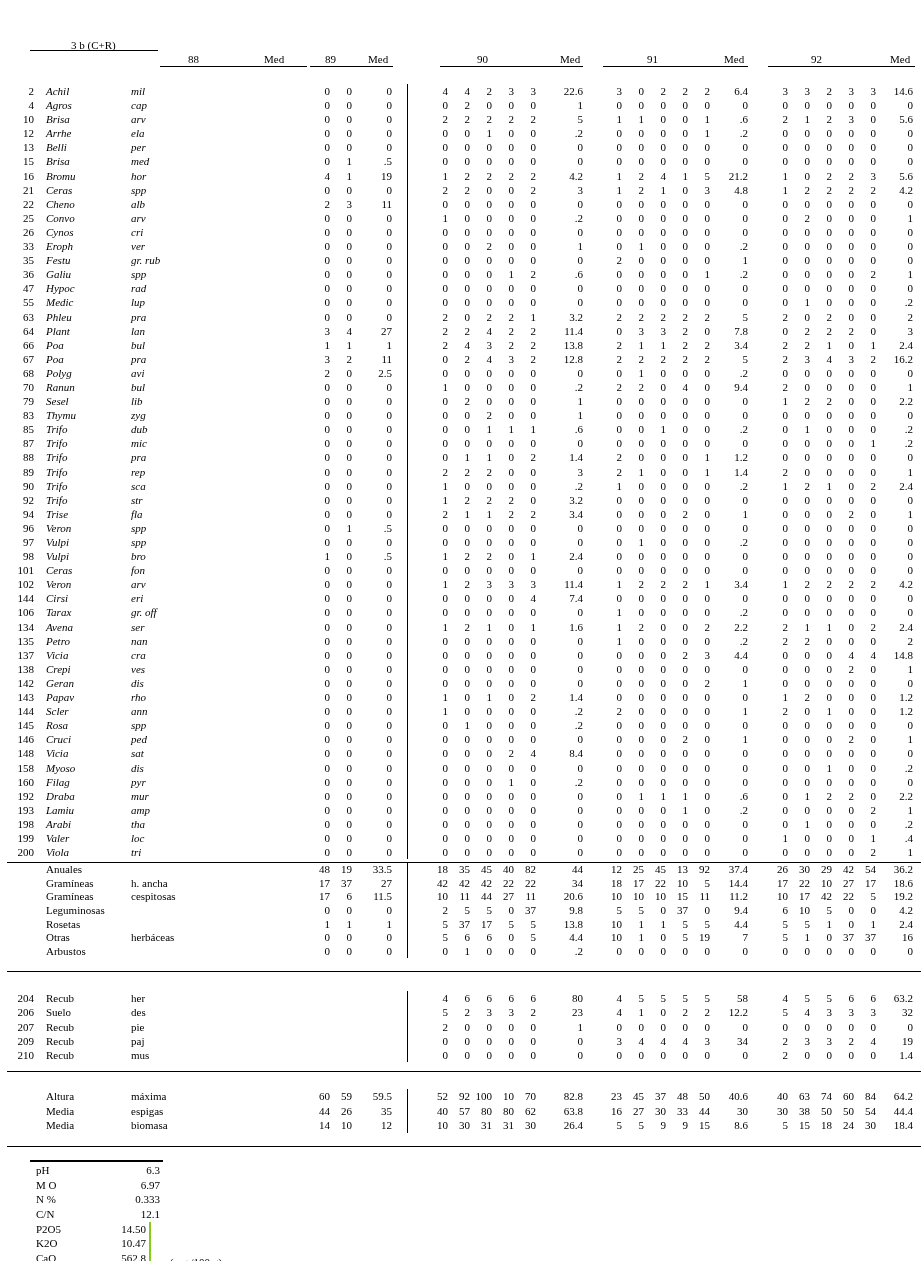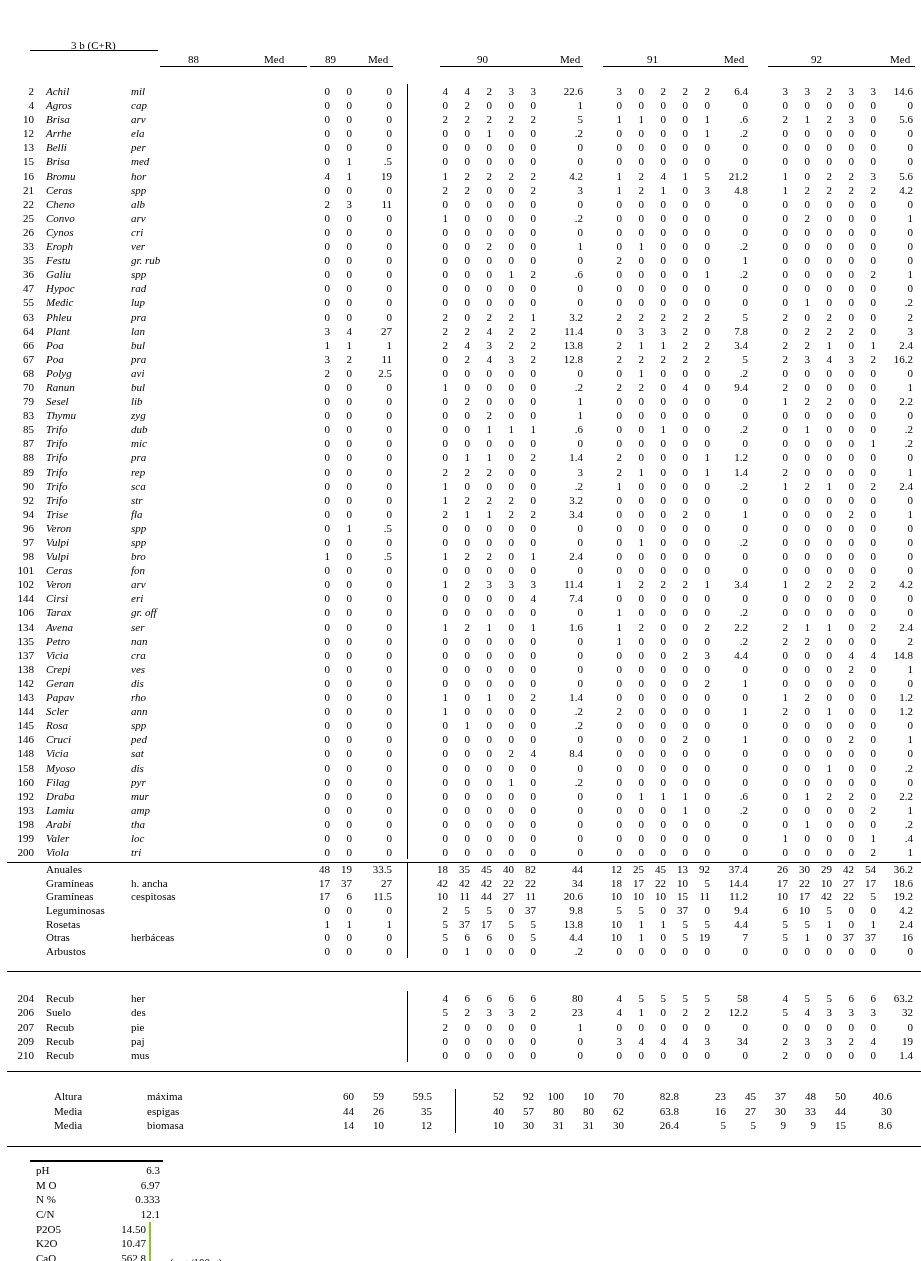--- a/index.html
+++ b/index.html
@@ -11,21 +11,21 @@
   .row{display:grid;
        grid-template-columns:34px 96px 177px 23px 22px 40px 16px 40px 22px 22px 22px 22px 47px 39px 22px 22px 22px 22px 38px 40px 22px 22px 22px 22px 37px 8px;}
   .cell{display:block;text-align:right;white-space:nowrap;}
   .c-label{text-align:left;padding-left:12px;}
   .c-sub{text-align:left;padding-left:1px;}
   .it{font-style:italic;}
   .sep{border-right:1px solid #000;}
   #species-block .row{line-height:14.1px;height:14.1px;}
   #cover-block .row{line-height:14.1px;height:14.1px;}
   #group-block .row{line-height:13.6px;height:13.6px;}
-  #height-block .row{line-height:14.8px;height:14.8px;gap:8px;}
+  #height-block .row{line-height:14.8px;height:14.8px;}
   .rule{border-top:1px solid #000;margin-left:7px;width:914px;height:0;}
   .r1{margin-top:3px;}
   .r2{margin-top:13px;}
   .r3{margin-top:9px;}
   .r4{margin-top:13px;}
   #group-block{}
   #cover-block{margin-top:19px;}
   #height-block{margin-top:17px;}
   .soil{position:relative;margin:13px 0 0 30px;width:133px;
         border-top:2px solid #000;border-bottom:2px solid #000;padding:1px 0 2px 0;}

